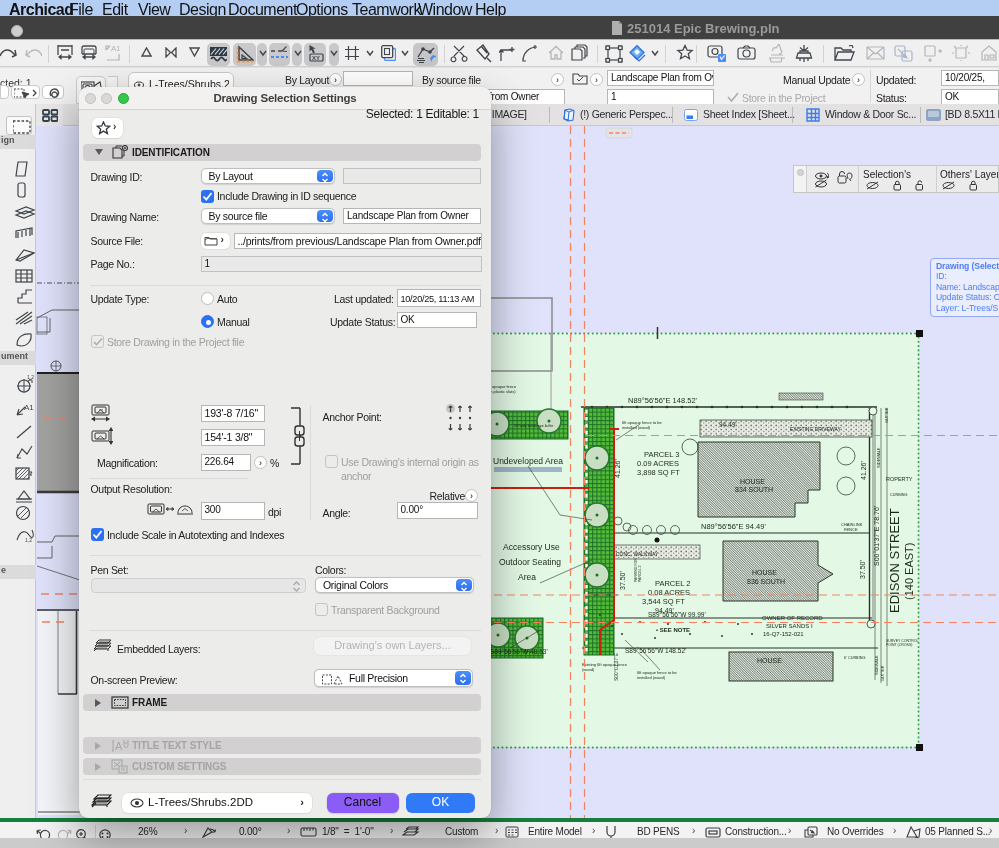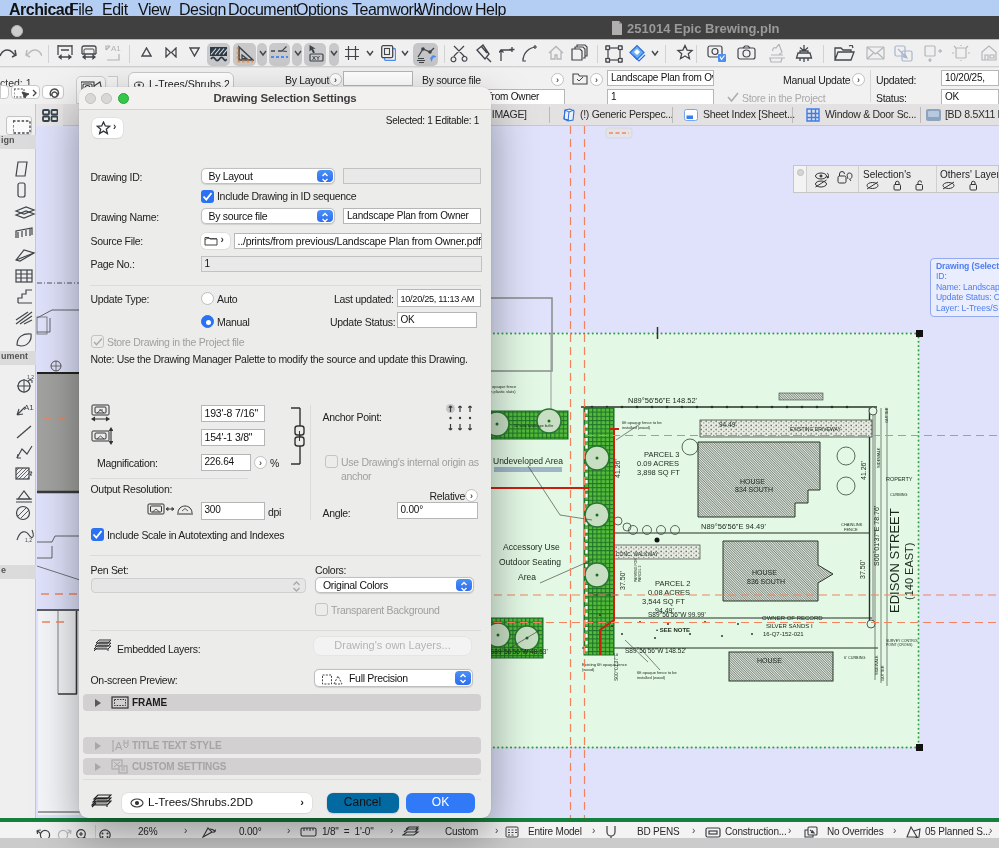--- a/index.html
+++ b/index.html
@@ -667,22 +667,32 @@
 <div class="abs" style="left:22px;top:6px;width:11px;height:11px;border-radius:50%;background:#d9d8d7;border:1px solid #c0bfbe"></div>
 <div class="abs" style="left:38.5px;top:6px;width:11px;height:11px;border-radius:50%;background:#34c749;border:1px solid #27a33a"></div>
 <div class="abs" style="left:0;top:5px;width:412px;text-align:center;font-size:11.5px;letter-spacing:-.2px;font-weight:bold;color:#3e3e3e">Drawing Selection Settings</div>
 
 <div class="abs" style="left:13px;top:31px;width:31px;height:20px;background:#fff;border-radius:6px;box-shadow:0 0 0 .5px #d8d8d8,0 1px 1px rgba(0,0,0,.1)">
 <svg class="abs" style="left:4px;top:3px" width="15" height="14" viewBox="0 0 15 14" fill="none" stroke="#32383c" stroke-width="1.3">
         <path d="M7.5 1l1.8 4 4.4.3-3.4 2.9 1.1 4.3-3.9-2.4-3.9 2.4 1.1-4.3L1.3 5.3l4.4-.3z"></path>
       </svg>
 <div class="abs" style="left:21px;top:3px;font-size:10px;color:#333;font-weight:bold">›</div>
 </div>
-<div class="abs" style="right:12px;top:28px;font-size:10px;letter-spacing:-.3px;color:#1a1a1a">Selected: 1 Editable: 1</div>
-
+<div class="abs" style="right:12px;top:20px;font-size:12px;letter-spacing:-.3px;color:#1a1a1a">Selected: 1 Editable: 1</div>
+
+<div class="sechead" style="top:57px">
+ <div class="tri" style="border-left:4.5px solid transparent;border-right:4.5px solid transparent;border-top:6px solid #57595b"></div>
+ <svg class="abs" style="left:29px;top:1px" width="17" height="15" viewBox="0 0 17 15" fill="none" stroke="#333" stroke-width="1.1">
+        <path d="M1 13V3h7l2 2v8z"></path>
+        <path d="M4 3V1h6l2 2v8h-2" stroke-width="1"></path>
+        <circle cx="13" cy="3" r="2.5" fill="#d2d0d0"></circle>
+        <path d="M13 1.8v2.4M11.8 3h2.4" stroke-width=".9"></path>
+      </svg>
+ <div class="txt">IDENTIFICATION</div>
+</div>
 <div class="dlglabel" style="left:11.5px;top:84px">Drawing ID:</div>
 <div class="popup" style="left:121.5px;top:81px;width:134px;height:16px">
       <span style="position:absolute;left:7px;top:1px">By Layout</span>
       <div class="stepper">
         <svg width="12" height="13" viewBox="0 0 12 13" fill="none" stroke="#fff" stroke-width="1.4">
           <path d="M3.5 5l2.5-2.5L8.5 5M3.5 8l2.5 2.5L8.5 8"></path>
         </svg>
       </div>
     </div>
 <div class="field fieldg" style="left:264px;top:81px;width:138px;height:16px"></div>
@@ -724,21 +734,20 @@
     </div>
 <div class="dlglabel" style="left:138px;top:229px">Manual</div>
 <div class="dlglabel" style="left:251px;top:229px">Update Status:</div>
 <div class="field" style="left:317.5px;top:225px;width:80px;height:16px">OK</div>
 <div class="chkd" style="left:12px;top:248px">
       <svg style="position:absolute;left:1px;top:2px" width="10" height="8" viewBox="0 0 10 8" fill="none" stroke="#ababab" stroke-width="1.5">
         <path d="M1 4l2.5 2.7L9 .5"></path>
       </svg>
     </div>
 <div class="dlglabel grey" style="left:28px;top:249px">Store Drawing in the Project file</div>
-<div class="dlglabel" style="left:11.5px;top:266px">Note: Use the Drawing Manager Palette to modify the source and update this Drawing.</div>
 
 <svg class="abs" style="left:12px;top:317px" width="20" height="19" viewBox="0 0 20 19" fill="none" stroke="#333" stroke-width="1">
       <rect x="1" y="1" width="17" height="10" rx="1"></rect>
       <rect x="4" y="3" width="11" height="6" rx="1"></rect>
       <path d="M6 9l3.5-3 3.5 3M8 6h4" stroke-width=".8"></path>
       <path d="M1 15h17M1 15l2.5-1.5v3zM18 15l-2.5-1.5v3z" stroke-width="1.1"></path>
     </svg>
 <svg class="abs" style="left:12px;top:340px" width="22" height="19" viewBox="0 0 22 19" fill="none" stroke="#333" stroke-width="1">
       <rect x="1" y="4" width="17" height="10" rx="1"></rect>
       <rect x="4" y="6" width="11" height="6" rx="1"></rect>
@@ -867,21 +876,21 @@
       <path d="M5 11h11M6 8h11M7 5h11" stroke-width=".7"></path>
     </svg>
 <div class="abs" style="left:43px;top:706px;width:190px;height:20px;background:#fff;border-radius:6px;box-shadow:0 0 0 .5px #d5d5d5,0 1px 1px rgba(0,0,0,.08)">
 <svg class="abs" style="left:8px;top:5px" width="14" height="10" viewBox="0 0 14 10" fill="none" stroke="#333" stroke-width="1.1">
         <ellipse cx="7" cy="5" rx="6" ry="4"></ellipse>
         <circle cx="7" cy="5" r="1.5" fill="#333"></circle>
       </svg>
 <div class="abs" style="left:26px;top:3px;font-size:11.5px;color:#111">L-Trees/Shrubs.2DD</div>
 <div class="abs" style="right:8px;top:3px;font-size:11px;color:#222;font-weight:bold">›</div>
 </div>
-<div class="abs btn" style="left:247.5px;top:706px;width:72px;height:20px;background:#0369a1;box-shadow:0 0 0 .5px #d5d5d5,0 1px 1.5px rgba(0,0,0,.15);line-height:19px;font-size:12px;color:#111">Cancel</div>
+<div class="abs btn" style="left:247.5px;top:706px;width:72px;height:20px;background:#8b5cf6;box-shadow:0 0 0 .5px #d5d5d5,0 1px 1.5px rgba(0,0,0,.15);line-height:19px;font-size:12px;color:#111">Cancel</div>
 <div class="abs btn" style="left:327px;top:706px;width:69px;height:20px;background:#317af7;line-height:19px;font-size:12px;color:#fff">OK</div>
 </div>
 
 <div class="abs" id="statusbar">
 <svg class="abs" style="left:36px;top:7px" width="80" height="12" viewBox="0 0 80 12" fill="none" stroke="#3c4043" stroke-width="1.2">
 <circle cx="9" cy="6" r="4.6"></circle>
       <path d="M4.6 4.5L1 1.5M1 1.5l.5 3.5M1 1.5L4.8 1"></path>
 <g stroke="#b4b7b9">
         <circle cx="27" cy="6" r="4.6"></circle>
         <path d="M31.4 4.5L35 1.5M35 1.5l-.5 3.5M35 1.5L31.2 1"></path>

